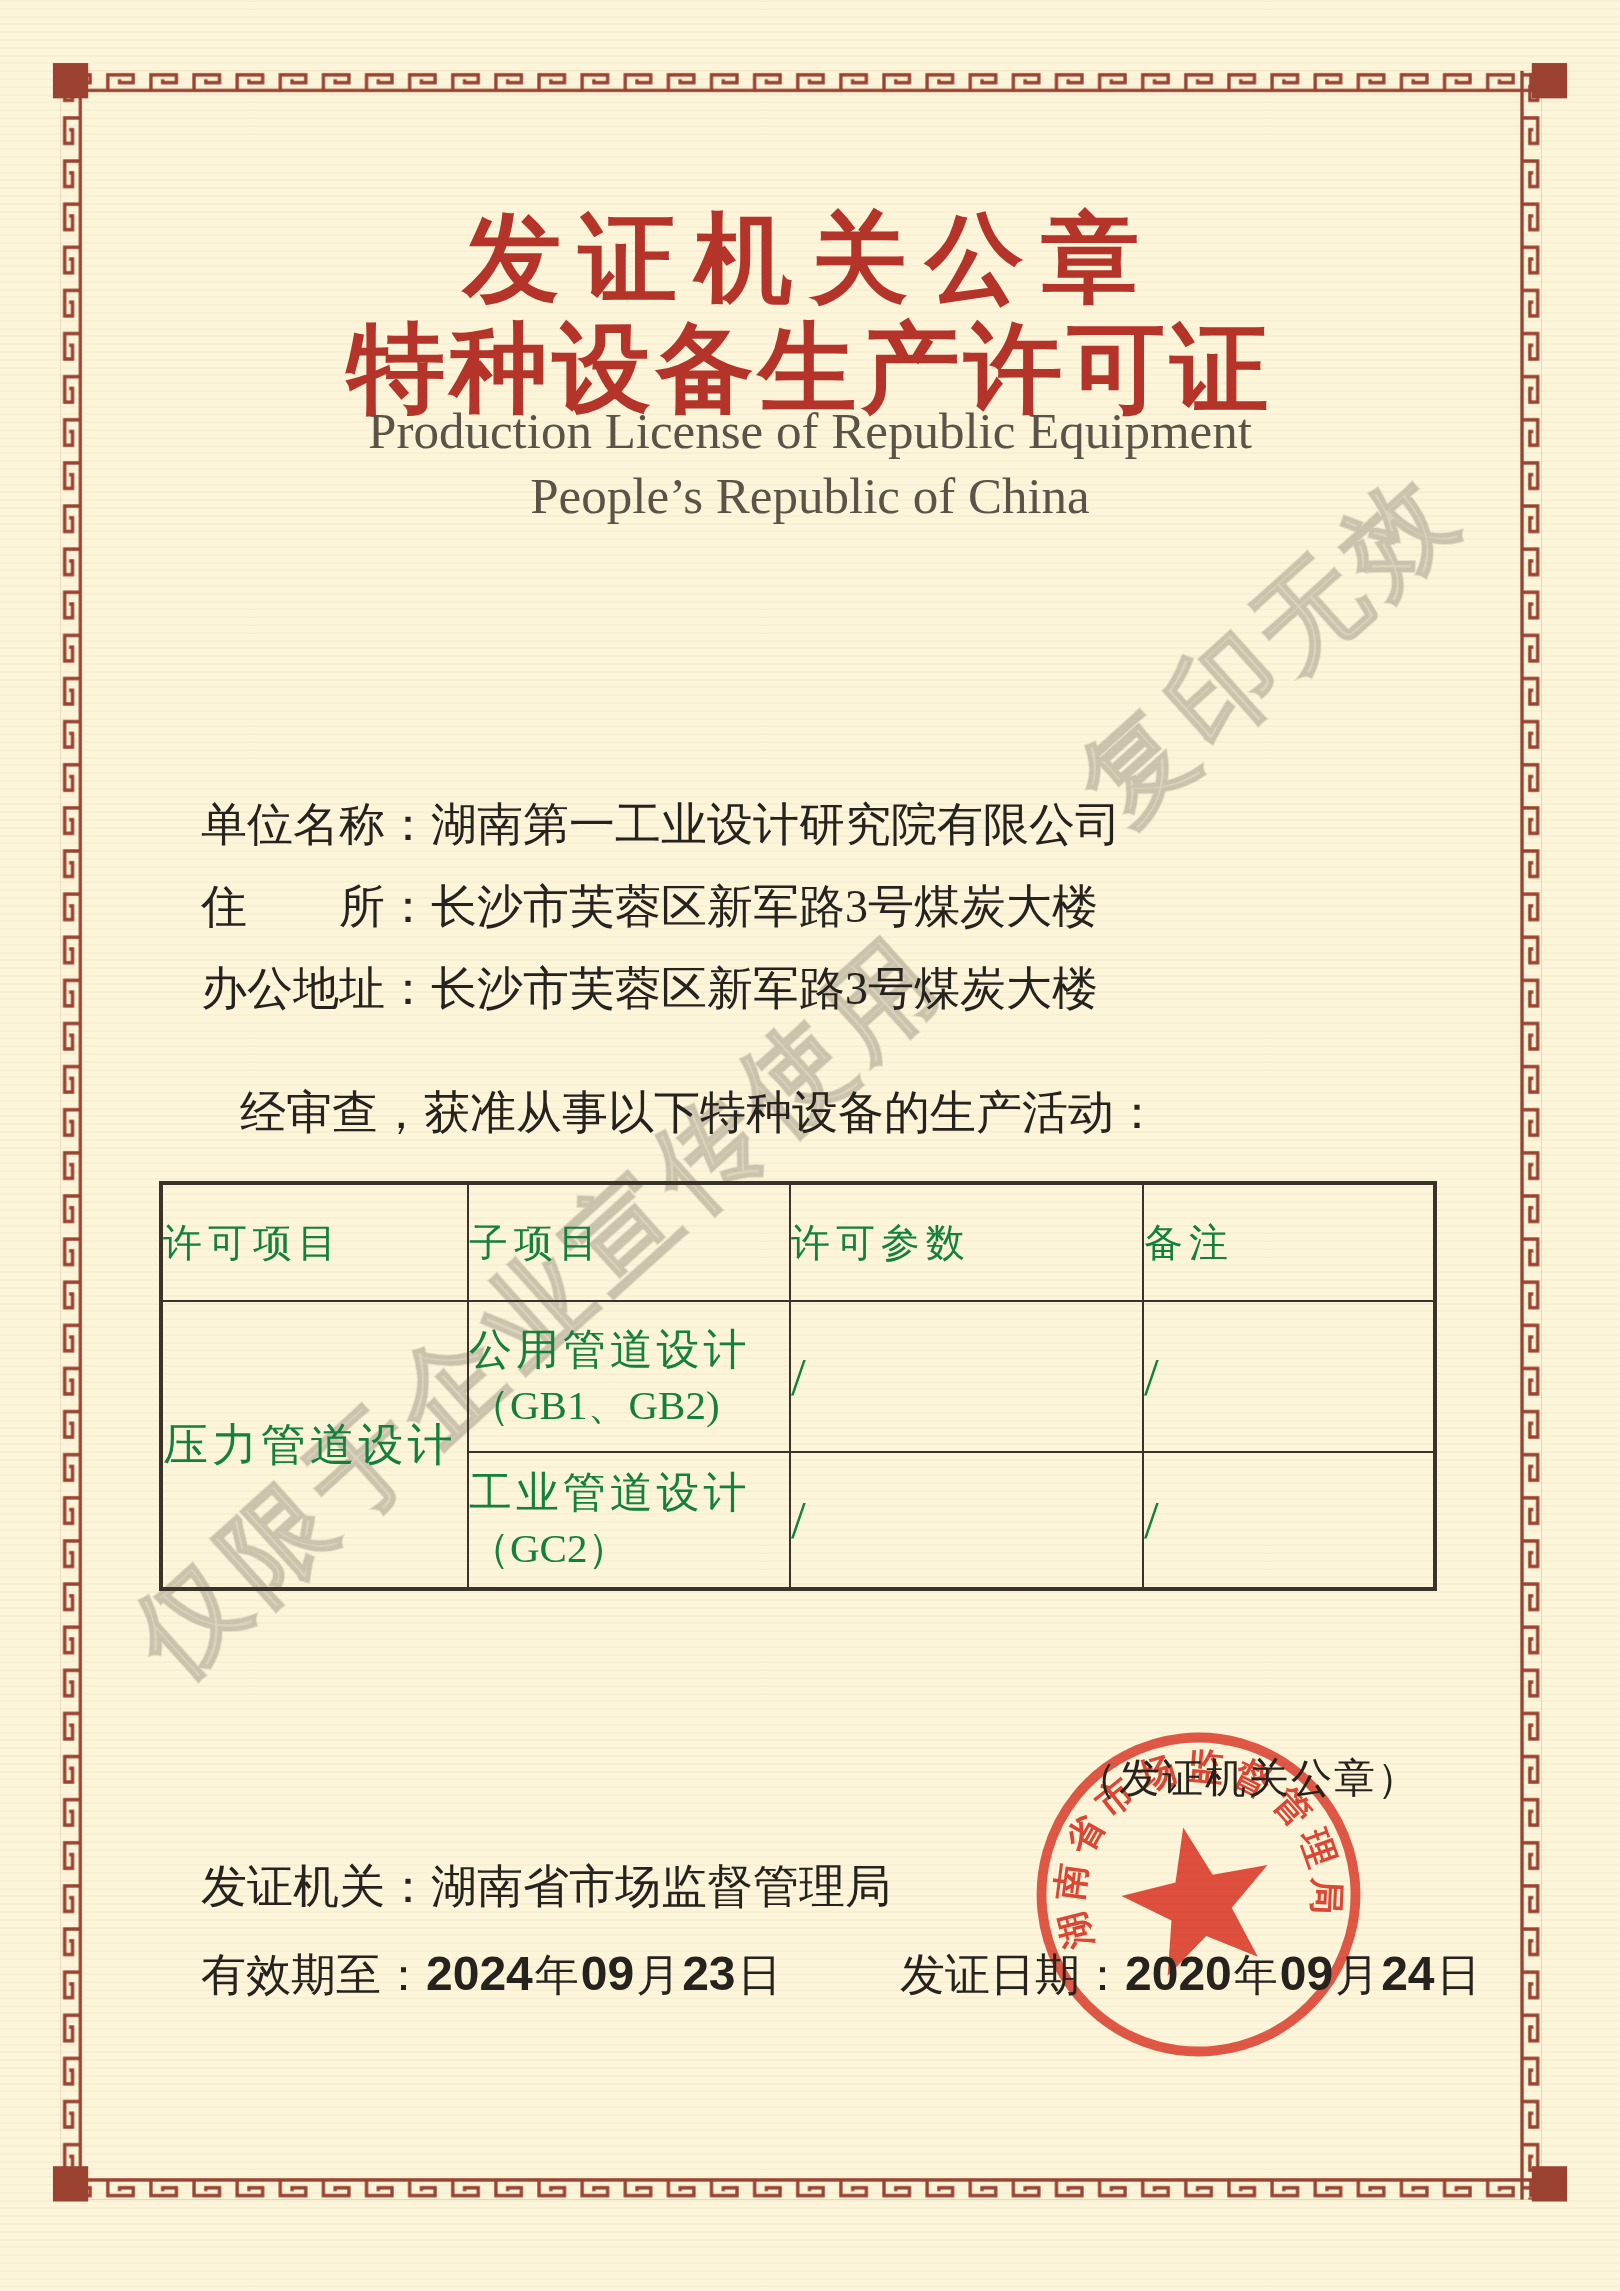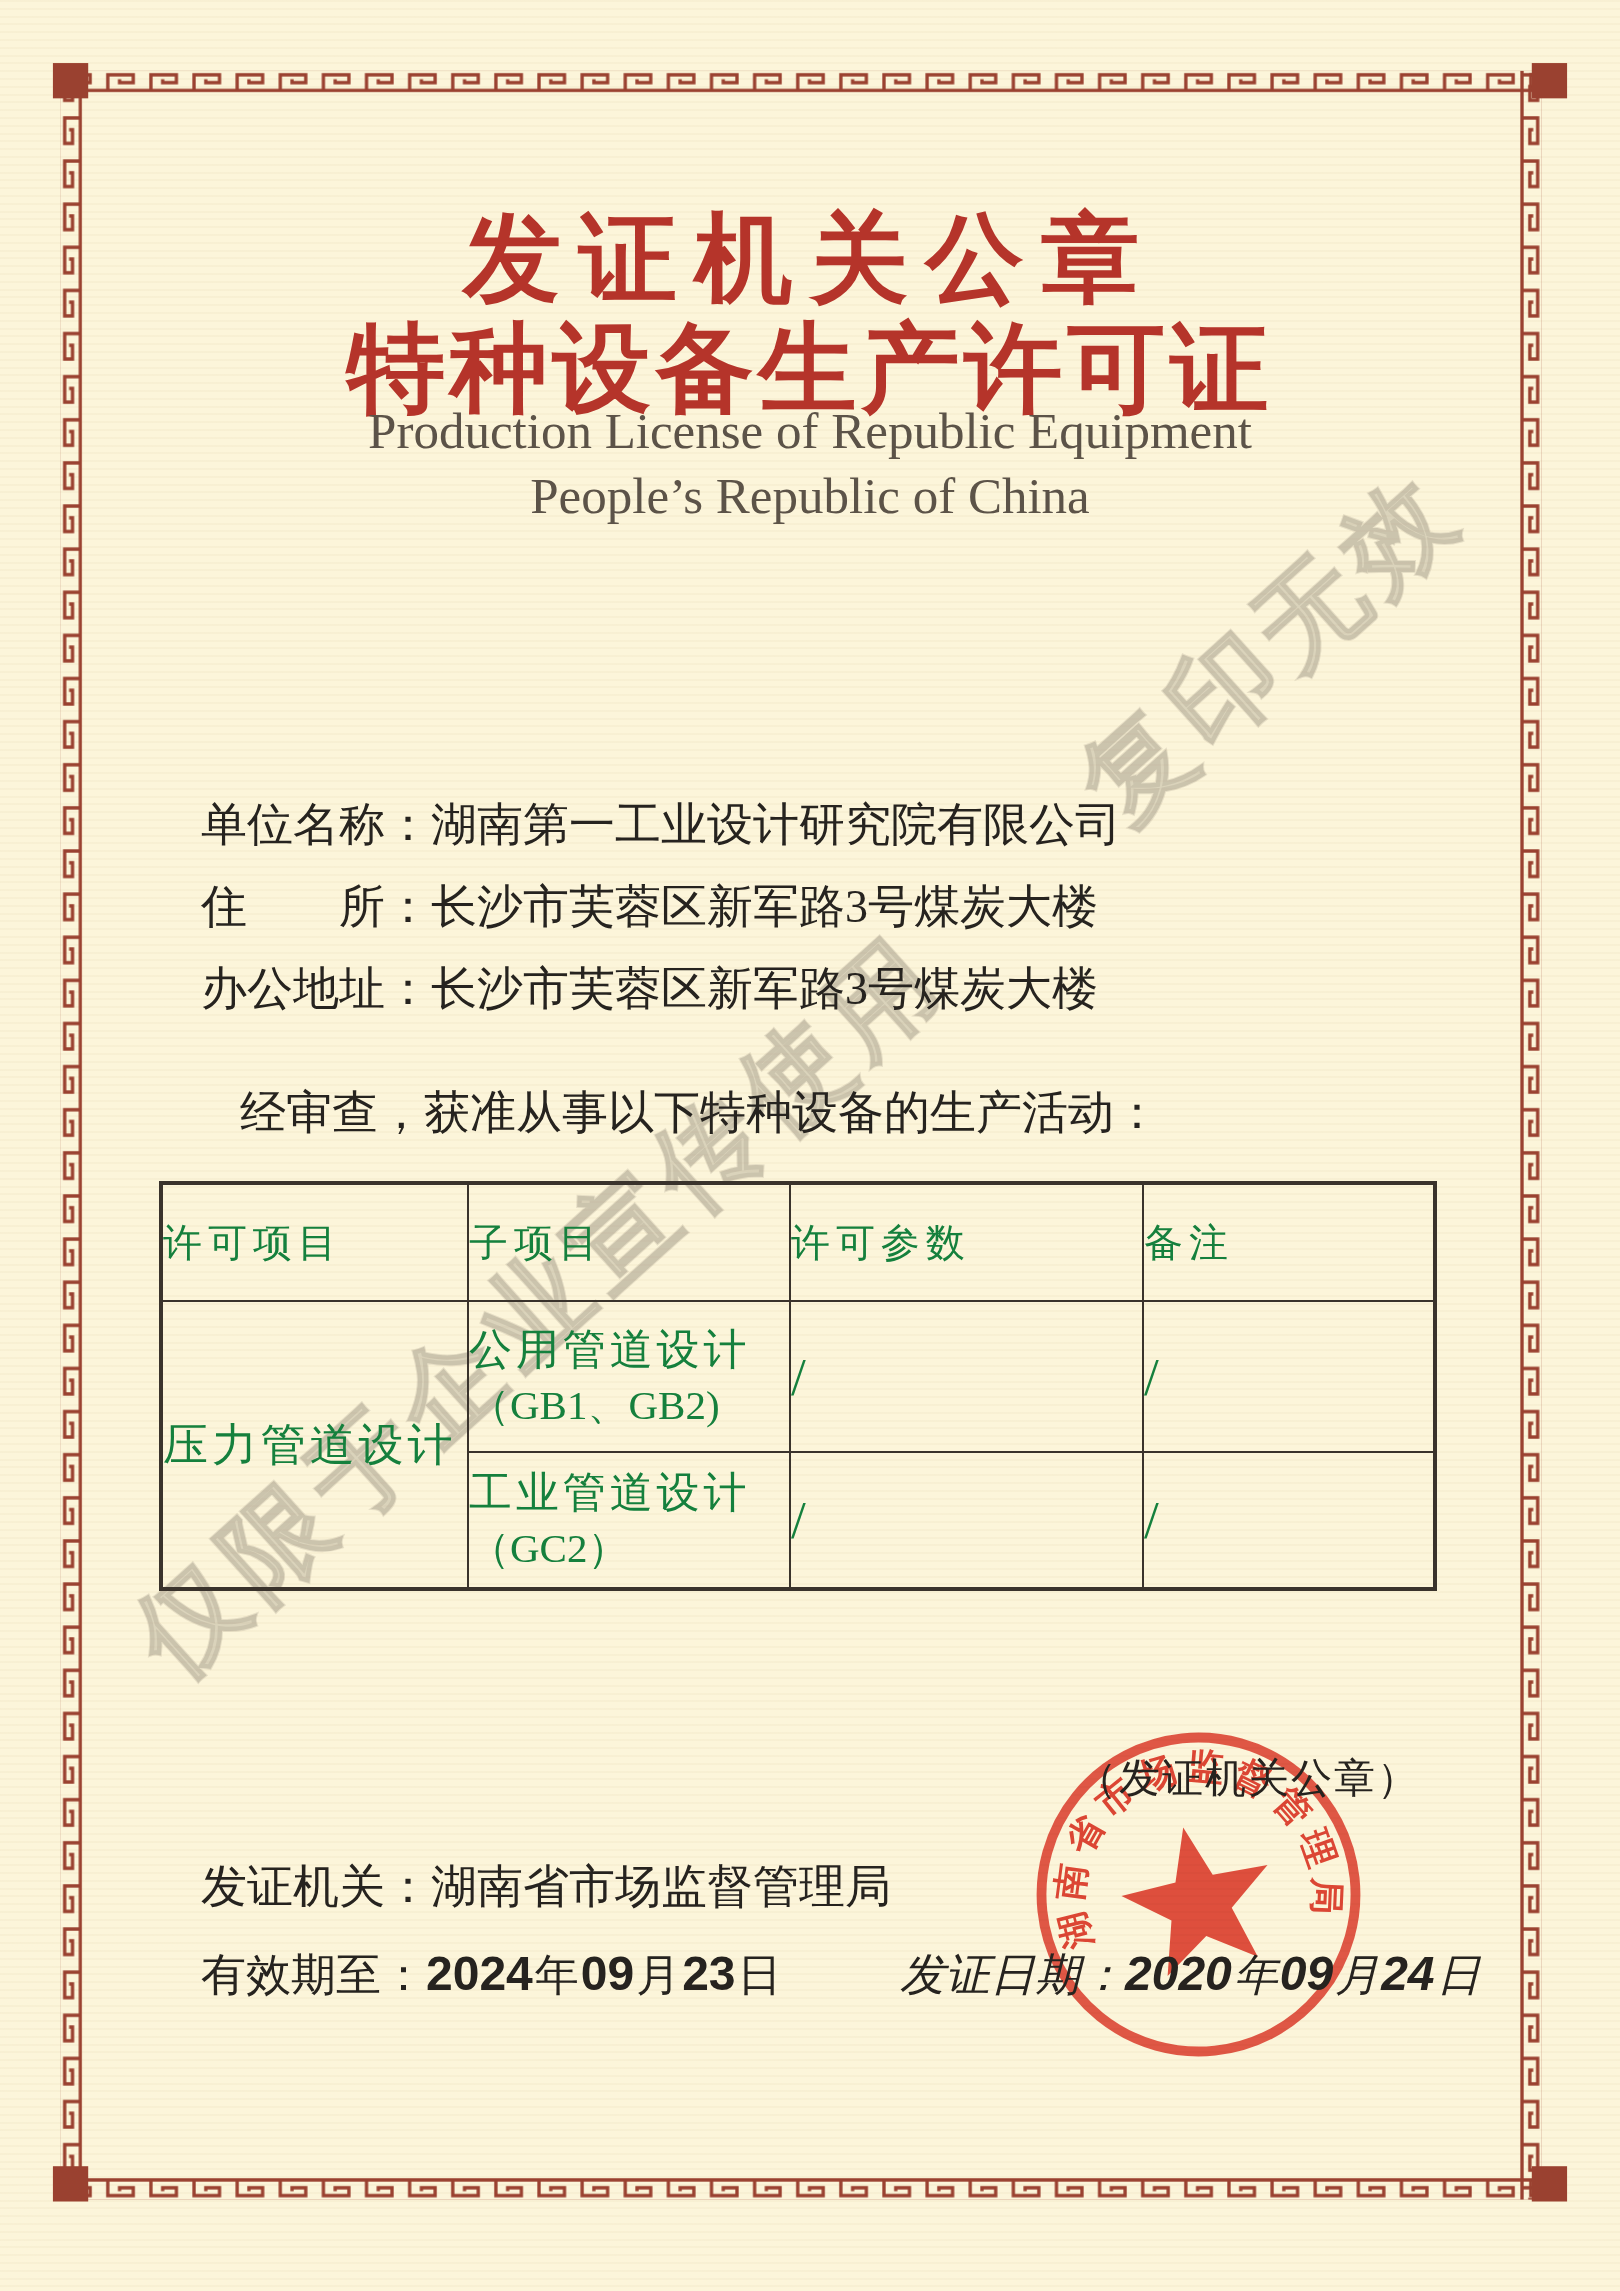--- a/index.html
+++ b/index.html
@@ -84,21 +84,21 @@
   .sub-l2{font-size:41px;line-height:1.3;}
   .slash{font-size:53px;}
   
   .issuer{left:201px;top:1856px;font-size:46px;z-index:3;white-space:nowrap;
     font-family:"Liberation Serif",serif;}
   .seal-note{left:1076px;top:1751px;font-size:41px;letter-spacing:2px;z-index:7;
     font-family:Liberation Sans, sans-serif;white-space:nowrap;}
   .date-line{top:1945px;font-size:45px;z-index:6;white-space:nowrap;
     font-family:"Liberation Serif",serif;}
   .date-line.valid{left:201px;}
-  .date-line.issue{left:900px;font-style:italic;}
+  .date-line.issue{left:900px;}
   .date-line .digits{
     font-family:"Liberation Sans",sans-serif;
     font-weight:700;font-size:48px;margin:0 0;
   }
   .date-line .unit{margin:0 2px;font-size:44px;}
   
   .stamp-svg{left:1017px;top:1713px;z-index:5;mix-blend-mode:multiply;opacity:0.92;}
 </style>
 </head>
 <body>

